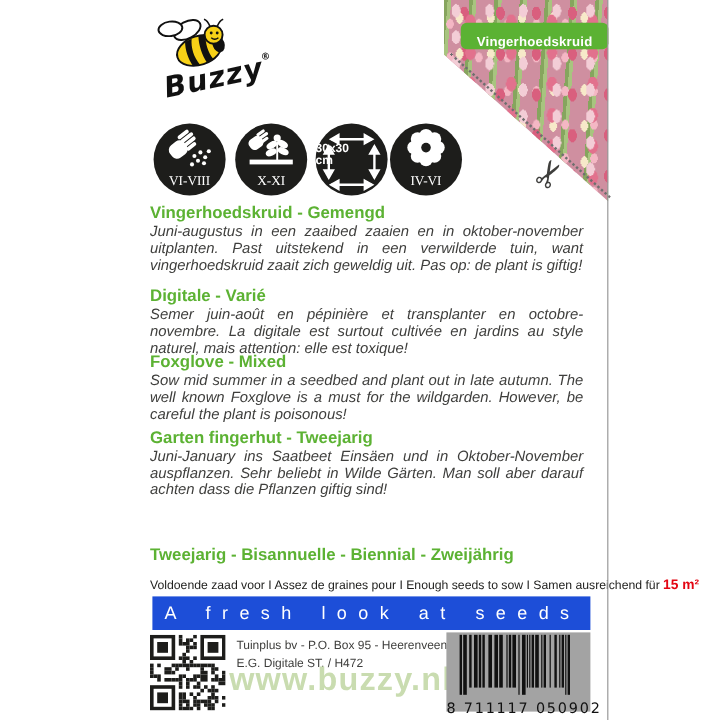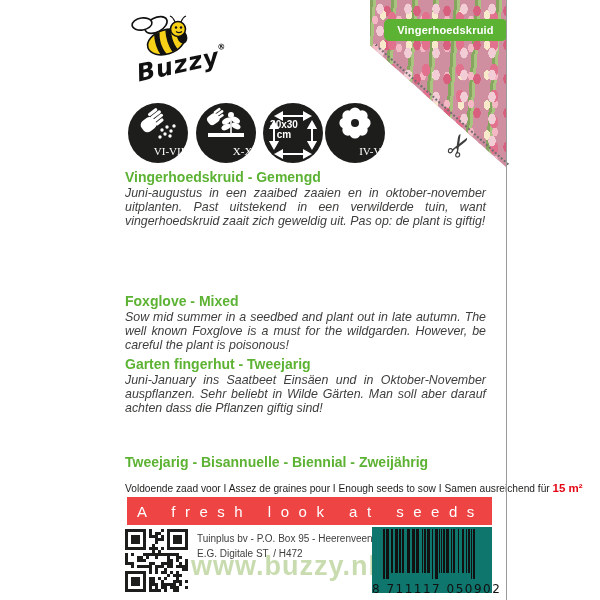--- a/index.html
+++ b/index.html
@@ -42,38 +42,38 @@
     border-top:2px dotted #6f6f6f;
     transform:rotate(42deg);transform-origin:0 0;
   }
   .scissors{
     left:446px;top:128px;font-size:30px;color:#3e3e3c;
     transform:rotate(-60deg);
     font-family:"DejaVu Sans", sans-serif;
   }
   .badge{
     left:384px;top:19px;width:123px;height:22px;border-radius:5px;
-    background:#5bb233;display:flex;align-items:center;justify-content:center;
+    background:#5bb233;display:flex;align-items:flex-end;justify-content:center;
     color:#fff;font-weight:bold;font-size:11px;letter-spacing:.2px;
   }
 
   
   .circ{
     top:103px;width:60px;height:60px;border-radius:50%;
     background:#1d1d1b;color:#fff;
   }
   .circ .glyph{position:absolute;left:0;top:2px;width:60px;height:38px;
     display:flex;align-items:center;justify-content:center;}
   .circ .rlabel{
-    position:absolute;left:0;bottom:6px;width:60px;text-align:right;
+    position:absolute;left:0;bottom:6px;width:60px;text-align:center;
     font-family:"Liberation Serif", serif;font-size:11px;color:#fff;
   }
   .c1{left:128px;} .c2{left:196px;} .c3{left:263px;} .c4{left:325px;}
   .c3 .dim{
-    position:absolute;left:0;top:17px;width:42px;text-align:center;
+    position:absolute;left:0;top:17px;width:42px;text-align:left;
     font-size:10px;line-height:10px;font-weight:bold;color:#fff;
   }
 
   
   .sect{left:125px;width:361px;}
   .sect h3{
     margin:0 0 2px 0;font-size:14px;font-weight:bold;color:#5cb233;
   }
   .sect p{
     margin:0;font-size:12.4px;line-height:13.8px;color:#3e3e3c;
@@ -85,36 +85,36 @@
   .lifecycle{
     left:125px;top:454px;font-size:14px;font-weight:bold;color:#5cb233;
   }
   .coverage{
     left:125px;top:482px;font-size:10.2px;color:#1d1d1b;white-space:nowrap;
   }
   .coverage .amount{color:#e30613;font-weight:bold;font-size:11.5px;}
 
   
   .tagbar{
-    left:127px;top:497px;width:365px;height:28px;background:#ef4444;
+    left:127px;top:497px;width:365px;height:28px;background:#1d4ed8;
     display:flex;align-items:center;overflow:hidden;
   }
   .tagbar span{
     color:#fff;font-size:15px;white-space:nowrap;padding-left:10px;
     letter-spacing:9.5px;word-spacing:2px;
   }
 
   
   .qr{left:125px;top:529px;width:63px;height:63px;background:#fff;}
   .addr{left:197px;top:532px;font-size:10px;line-height:14.5px;color:#3e3e3c;}
   .site{
     left:191px;top:551px;font-size:27px;font-weight:bold;color:#c9dcb0;
     letter-spacing:1px;font-family:"Liberation Sans", sans-serif;
   }
-  .barcode{left:372px;top:527px;width:120px;height:66px;background:#0f766e;text-align:center;}
+  .barcode{left:372px;top:527px;width:120px;height:66px;background:#a3a3a3;text-align:center;}
   .barcode .num{
     font-size:12px;color:#111;letter-spacing:1.5px;margin-top:-2px;
     font-family:"DejaVu Sans", sans-serif;white-space:nowrap;
   }
   .edge{left:506px;top:0;width:1px;height:600px;background:#9a9a9a;}
 </style>
 </head>
 <body>
 
 <div class="abs photo"></div>
@@ -235,20 +235,22 @@
     </svg>
   </div>
   <div class="rlabel">IV-VI</div>
 </div>
 
 <div class="abs sect s-nl">
   <h3>Vingerhoedskruid - Gemengd</h3>
   <p>Juni-augustus in een zaaibed zaaien en in oktober-november uitplanten. Past uitstekend in een verwilderde tuin, want vingerhoedskruid zaait zich geweldig uit. Pas op: de plant is giftig!</p>
 </div>
 <div class="abs sect s-fr">
+  <h3>Digitale - Varié</h3>
+  <p>Semer juin-août en pépinière et transplanter en octobre-novembre. La digitale est surtout cultivée en jardins au style naturel, mais attention: elle est toxique!</p>
 </div>
 <div class="abs sect s-en">
   <h3>Foxglove - Mixed</h3>
   <p>Sow mid summer in a seedbed and plant out in late autumn. The well known Foxglove is a must for the wildgarden. However, be careful the plant is poisonous!</p>
 </div>
 <div class="abs sect s-de">
   <h3>Garten fingerhut - Tweejarig</h3>
   <p>Juni-January ins Saatbeet Einsäen und in Oktober-November auspflanzen. Sehr beliebt in Wilde Gärten. Man soll aber darauf achten dass die Pflanzen giftig sind!</p>
 </div>
 

